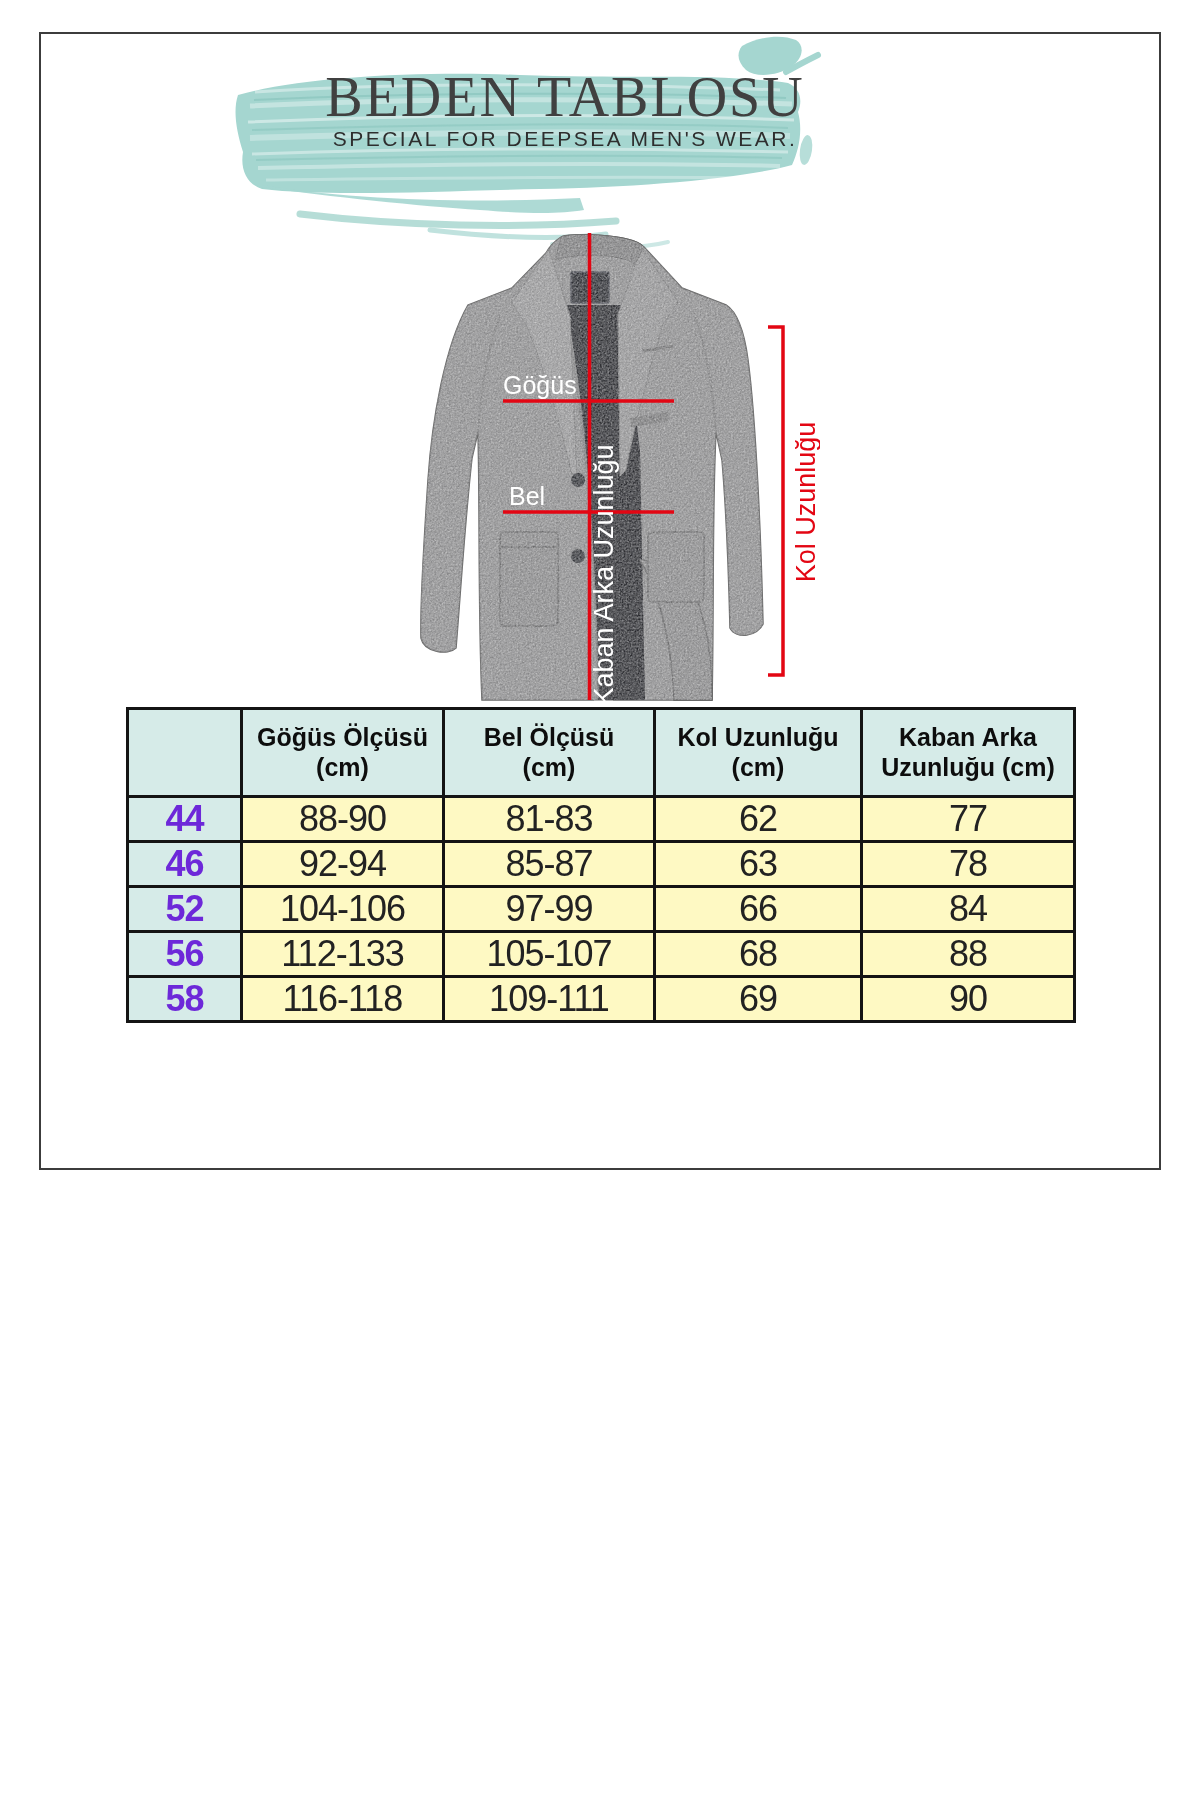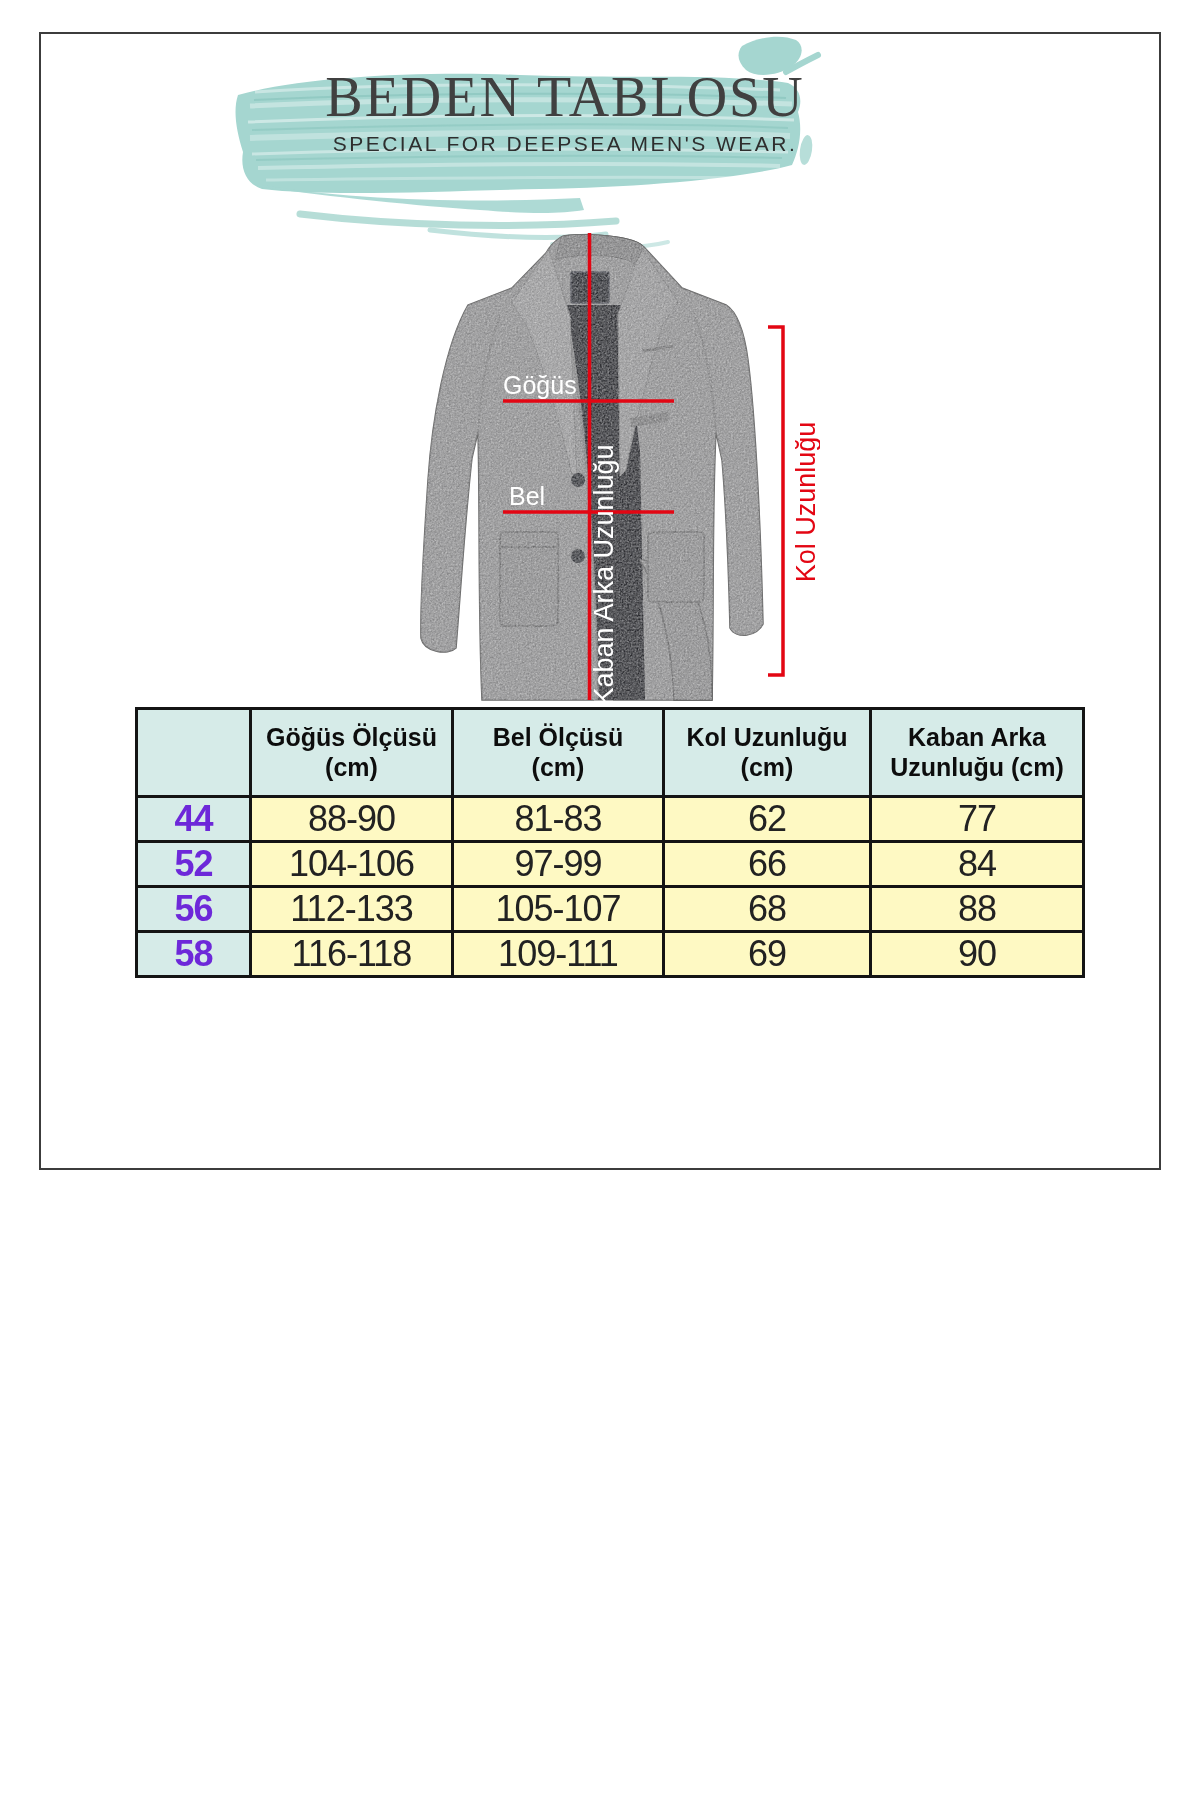--- a/index.html
+++ b/index.html
@@ -15,31 +15,30 @@
   .brush-svg{position:absolute;left:220px;top:28px;width:612px;height:230px;}
   .banner-text{
     position:absolute;left:265px;top:68px;width:600px;text-align:center;
   }
   .banner-title{
     font-family:"Liberation Serif",serif;font-size:56px;font-weight:400;
     color:#404040;letter-spacing:2px;line-height:1.05;white-space:nowrap;
   }
   .banner-subtitle{
     font-family:"Liberation Sans",sans-serif;font-size:21px;color:#2e2e2e;
-    letter-spacing:2.5px;margin-top:5px;white-space:nowrap;
+    letter-spacing:2.5px;white-space:nowrap;
   }
   
   .coat-svg{position:absolute;left:380px;top:195px;width:440px;height:515px;}
   .measure-label{font-family:"Liberation Sans",sans-serif;}
   
   table.size-chart{
     position:absolute;left:126px;top:707px;width:947px;
     border-collapse:collapse;table-layout:fixed;
     font-family:"Liberation Sans",sans-serif;
-    margin-left:9px;
   }
   table.size-chart td,table.size-chart th{
     border:3px solid #141414;text-align:center;vertical-align:middle;
     padding:0;box-sizing:border-box;
   }
   tr.hdr{height:88px;}
   tr.rw{height:45px;}
   th.hcell{background:#d6ebe8;font-size:25px;font-weight:700;color:#0d0d0d;line-height:1.18;}
   th.hcell span{display:block;}
   td.szcell{background:#d6ebe8;font-size:36px;font-weight:700;color:#6d28d9;letter-spacing:-1px;}
@@ -207,20 +206,27 @@
     </th>
   </tr>
   <tr class="rw">
     <td class="szcell">44</td>
     <td class="valcell">88-90</td>
     <td class="valcell">81-83</td>
     <td class="valcell">62</td>
     <td class="valcell">77</td>
   </tr>
   <tr class="rw">
+    <td class="szcell">46</td>
+    <td class="valcell">92-94</td>
+    <td class="valcell">85-87</td>
+    <td class="valcell">63</td>
+    <td class="valcell">78</td>
+  </tr>
+  <tr class="rw">
     <td class="szcell">52</td>
     <td class="valcell">104-106</td>
     <td class="valcell">97-99</td>
     <td class="valcell">66</td>
     <td class="valcell">84</td>
   </tr>
   <tr class="rw">
     <td class="szcell">56</td>
     <td class="valcell">112-133</td>
     <td class="valcell">105-107</td>

